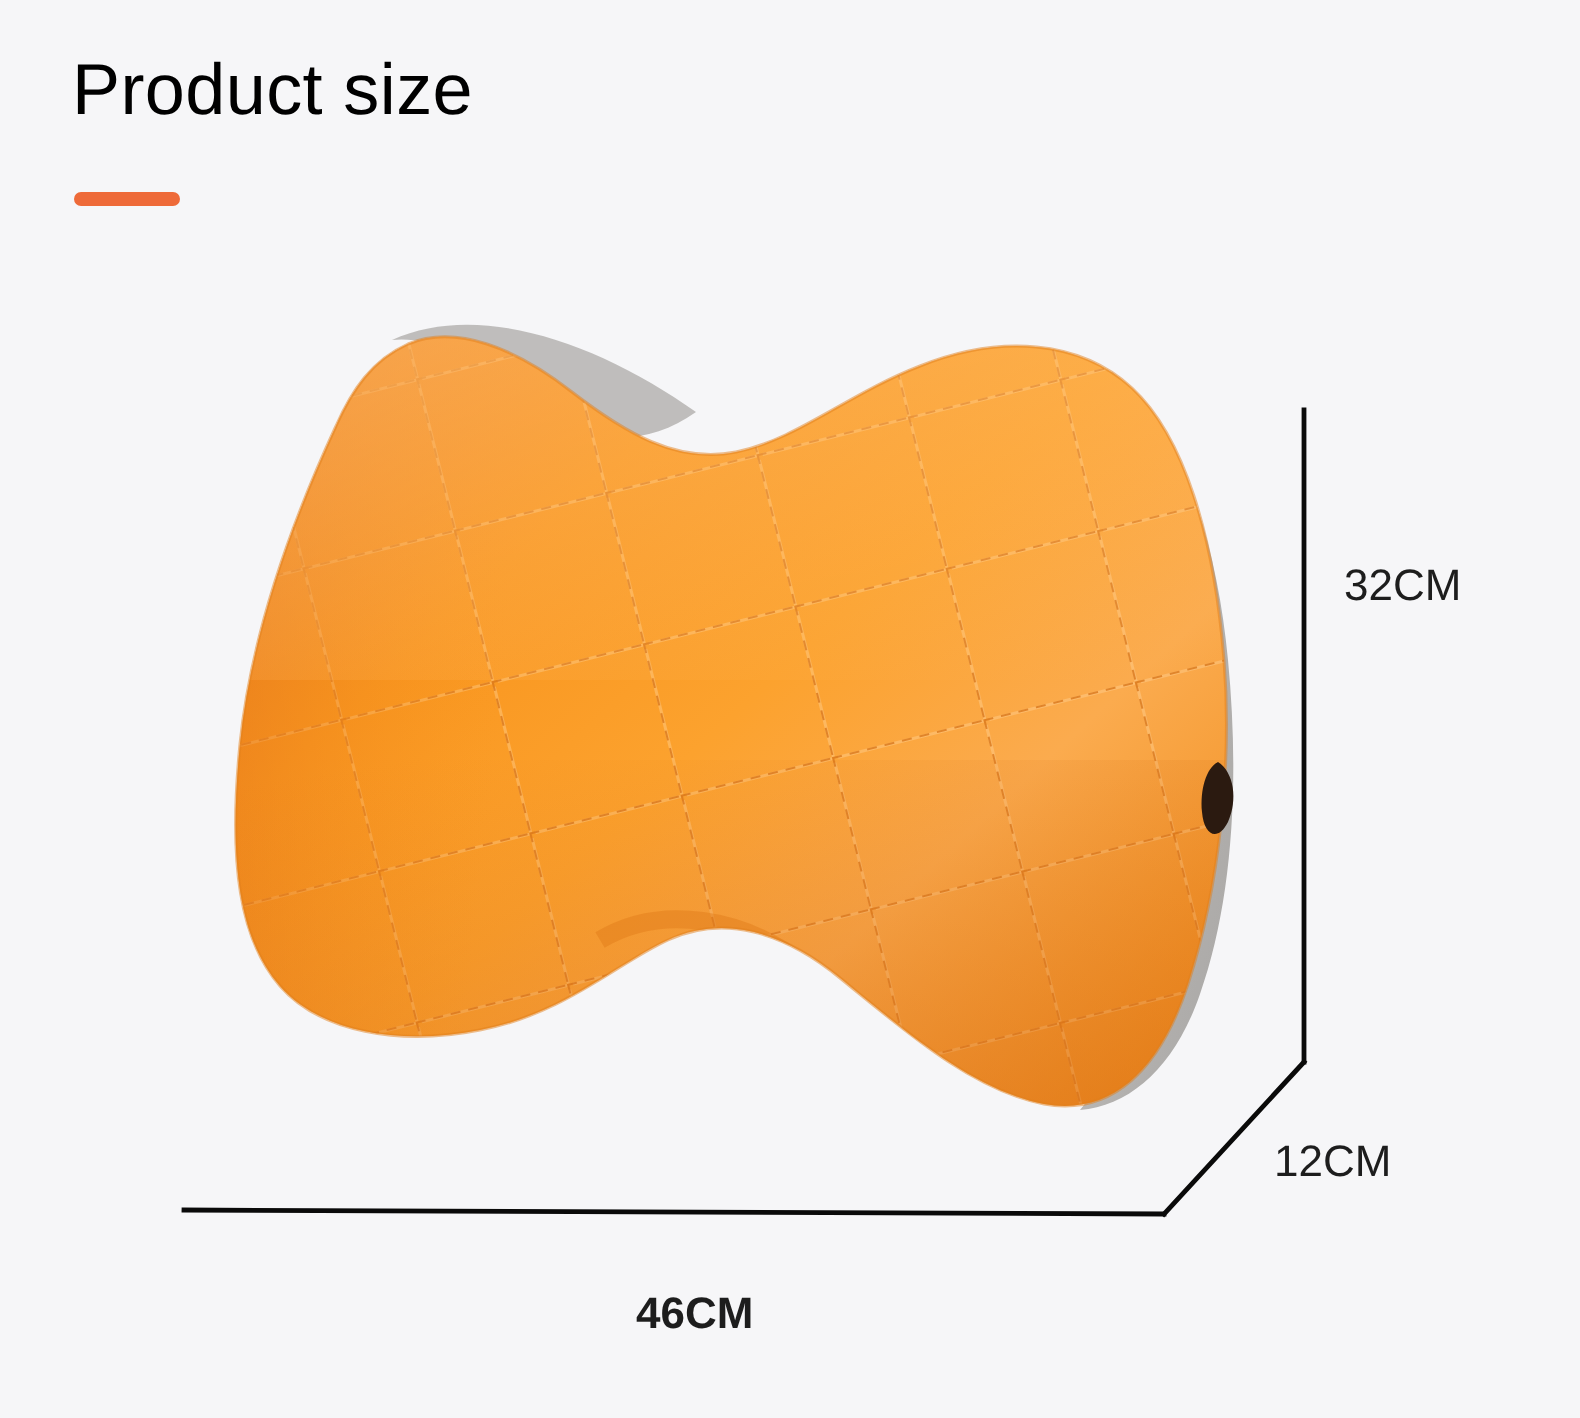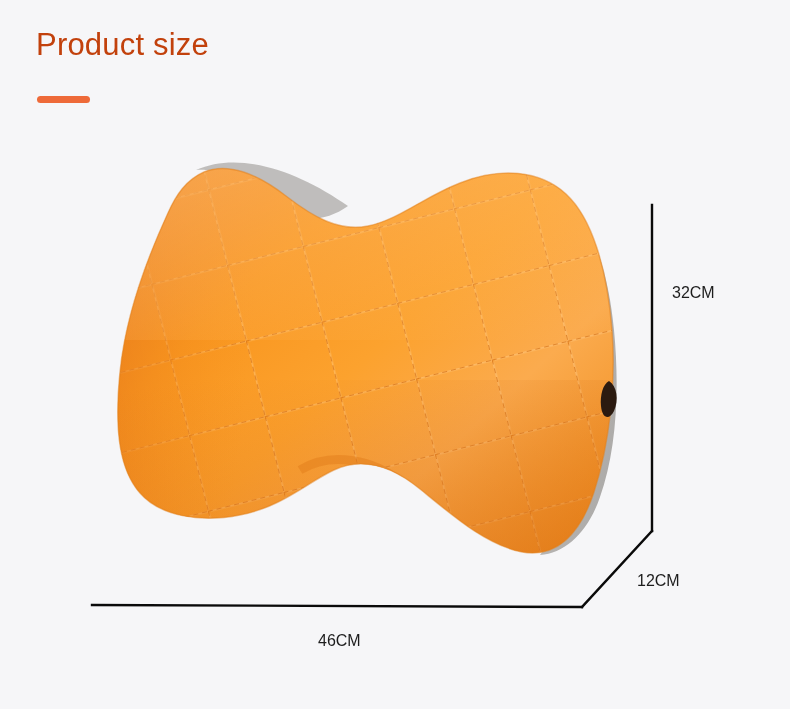--- a/index.html
+++ b/index.html
@@ -8,46 +8,46 @@
     background:#f6f6f8;
     font-family:"Liberation Sans", sans-serif;
     overflow:hidden;
     position:relative;
   }
   #stage{position:relative;width:790px;height:709px;}
 
   
   .page-title{
     position:absolute;left:36px;top:27px;
-    font-size:31px;line-height:36px;
-    color:#c2410c;
+    font-size:36px;line-height:36px;
+    color:#000000;
     letter-spacing:.2px;
     font-weight:400;
   }
   .title-rule{
     position:absolute;left:37px;top:96px;
     width:53px;height:7px;border-radius:4px;
     background:#ee6a39;
   }
 
   
   .product-figure{
     position:absolute;left:0;top:0;width:790px;height:709px;
     pointer-events:none;
   }
   .dim-label{
     position:absolute;
     color:#1d1d1d;
-    font-size:16px;
+    font-size:22px;
     line-height:26px;
     white-space:nowrap;
   }
   .dim-h{ left:672px; top:280px; }
   .dim-d{ left:637px; top:568px;text-align:center; }
-  .dim-w{ left:318px; top:628px; }
+  .dim-w{ left:318px; top:644px;font-weight:bold; }
 </style>
 </head>
 <body>
 
 <div id="stage">
 
   <div class="page-title">Product size</div>
 
   <div class="title-rule"></div>
 

